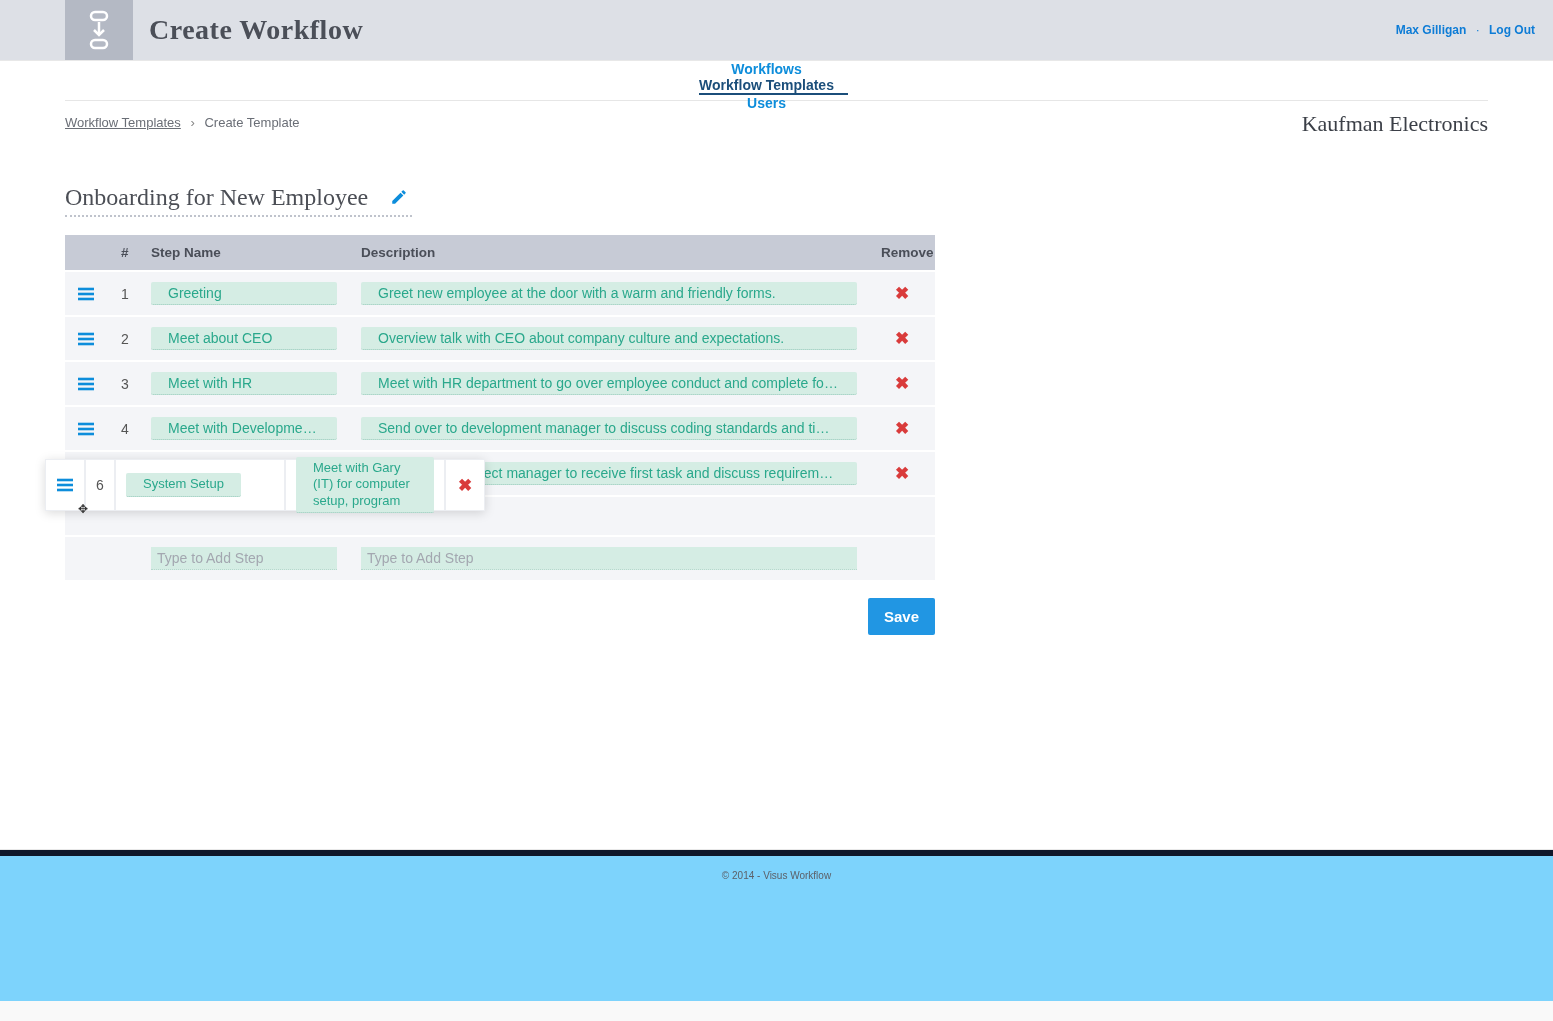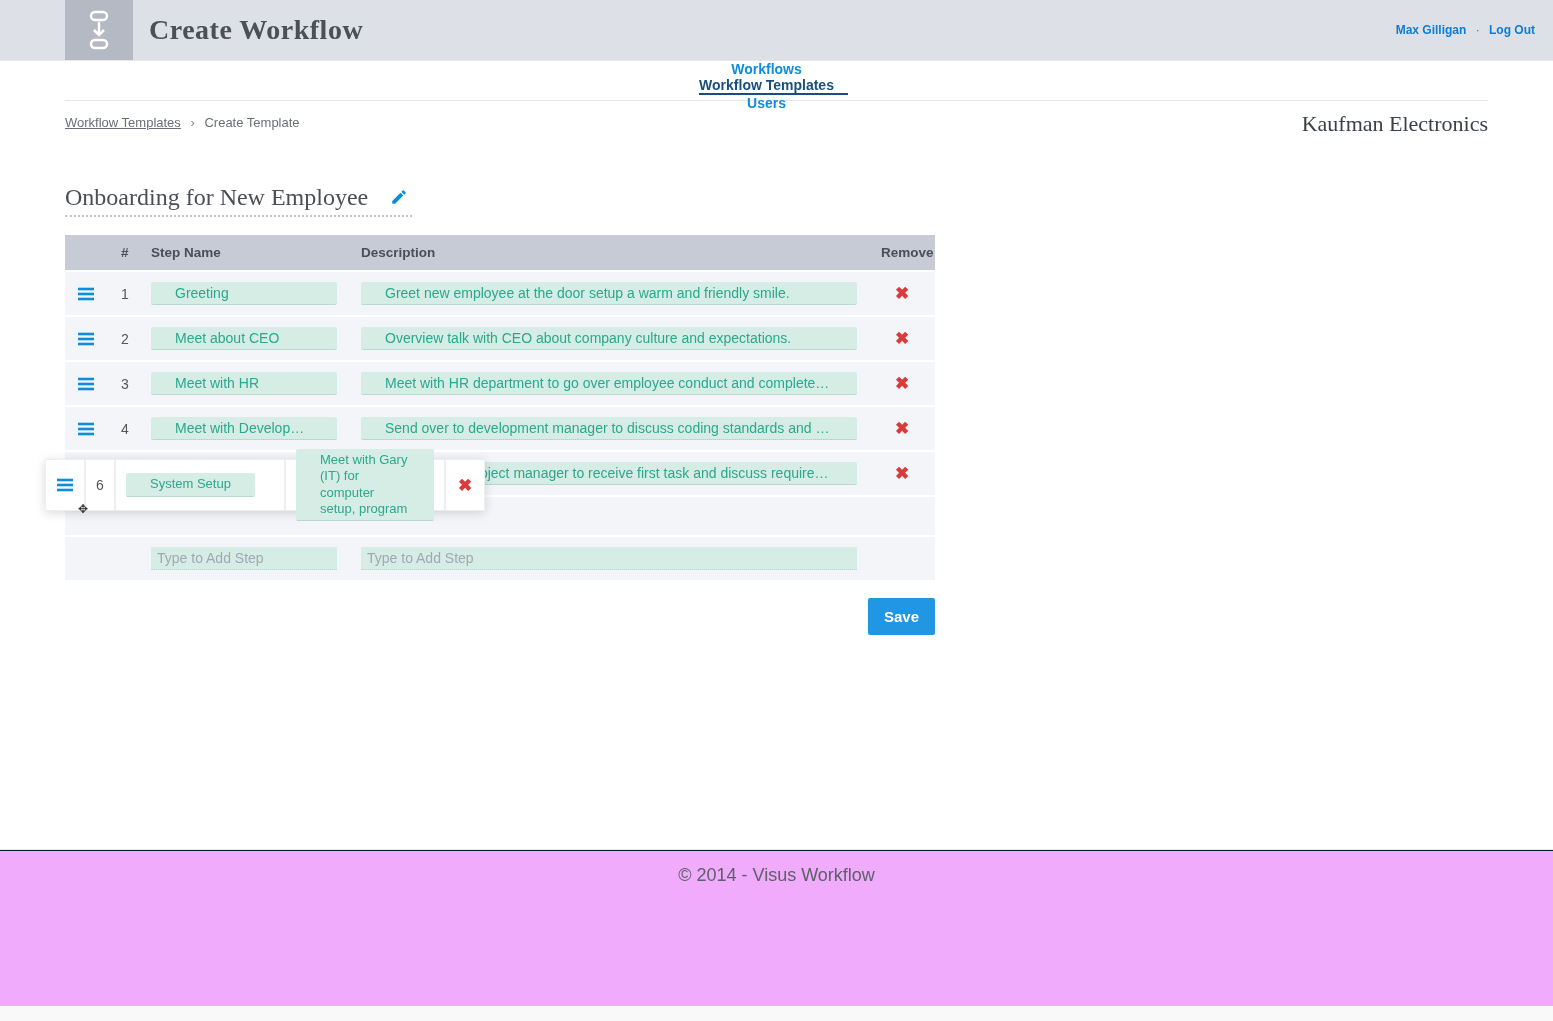--- a/index.html
+++ b/index.html
@@ -120,21 +120,21 @@
   .col-num { width: 30px; text-align: center; color: #555; }
   .col-name { width: 210px; }
   .col-desc { width: auto; }
   .col-rem { width: 66px; text-align: center; }
   .drag-icon { color: #0d8ddb; cursor: grab; }
   .editable {
     color: #2aa88c;
     background: #d5ede4;
     display: block;
     border-bottom: 1.5px dotted #94c9b9;
-    padding: 3px 24px;
+    padding: 3px 17px;
     border-radius: 2px;
     white-space: nowrap;
     overflow: hidden;
     text-overflow: ellipsis;
   }
   .remove-x { color: #d93b3b; font-weight: 700; font-size: 17px; cursor: pointer; }
   .placeholder-row td { background: #ebedf1; }
   .placeholder-text {
     color: #a3a7b0;
     background: #d5ede4;
@@ -183,26 +183,26 @@
   .dragging-row .dcell-name { width: 170px; }
   .dragging-row .dcell-desc { width: 160px; }
   .dragging-row .dcell-rem { width: 40px; justify-content: center; }
   .dragging-row .editable { font-size: 13px; white-space: normal; line-height: 1.25; }
   .move-cursor {
     position: absolute; bottom: -6px; right: -4px;
     font-size: 12px; color: #333;
   }
 
   .footer {
-    background: #f0abfc;
+    background: #7dd3fc;
     text-align: center;
     color: #5c6068;
-    font-size: 18px;
+    font-size: 10px;
     padding: 14px 0 120px 0;
-    border-top: 1px solid #0f172a;
+    border-top: 6px solid #0f172a;
   }
 
   
   svg { display: block; }
 </style>
 </head>
 <body>
 
 <div class="topbar">
   <div class="logo-block">
@@ -260,21 +260,21 @@
           <td class="col-drag"><span class="drag-icon"><svg width="18" height="14" viewBox="0 0 18 14">
                 <line x1="1" y1="2" x2="17" y2="2" stroke="#0d8ddb" stroke-width="2.6"></line>
                 <line x1="1" y1="7" x2="17" y2="7" stroke="#0d8ddb" stroke-width="2.6"></line>
                 <line x1="1" y1="12" x2="17" y2="12" stroke="#0d8ddb" stroke-width="2.6"></line>
               </svg></span></td>
           <td class="col-num">1</td>
           <td class="col-name">
             <span class="editable">Greeting</span>
           </td>
           <td class="col-desc">
-            <span class="editable">Greet new employee at the door setup a warm and friendly smile.</span>
+            <span class="editable">Greet new employee at the door with a warm and friendly forms.</span>
           </td>
           <td class="col-rem"><span class="remove-x">✖</span></td>
         </tr>
         <tr>
           <td class="col-drag"><span class="drag-icon"><svg width="18" height="14" viewBox="0 0 18 14">
                 <line x1="1" y1="2" x2="17" y2="2" stroke="#0d8ddb" stroke-width="2.6"></line>
                 <line x1="1" y1="7" x2="17" y2="7" stroke="#0d8ddb" stroke-width="2.6"></line>
                 <line x1="1" y1="12" x2="17" y2="12" stroke="#0d8ddb" stroke-width="2.6"></line>
               </svg></span></td>
           <td class="col-num">2</td>

